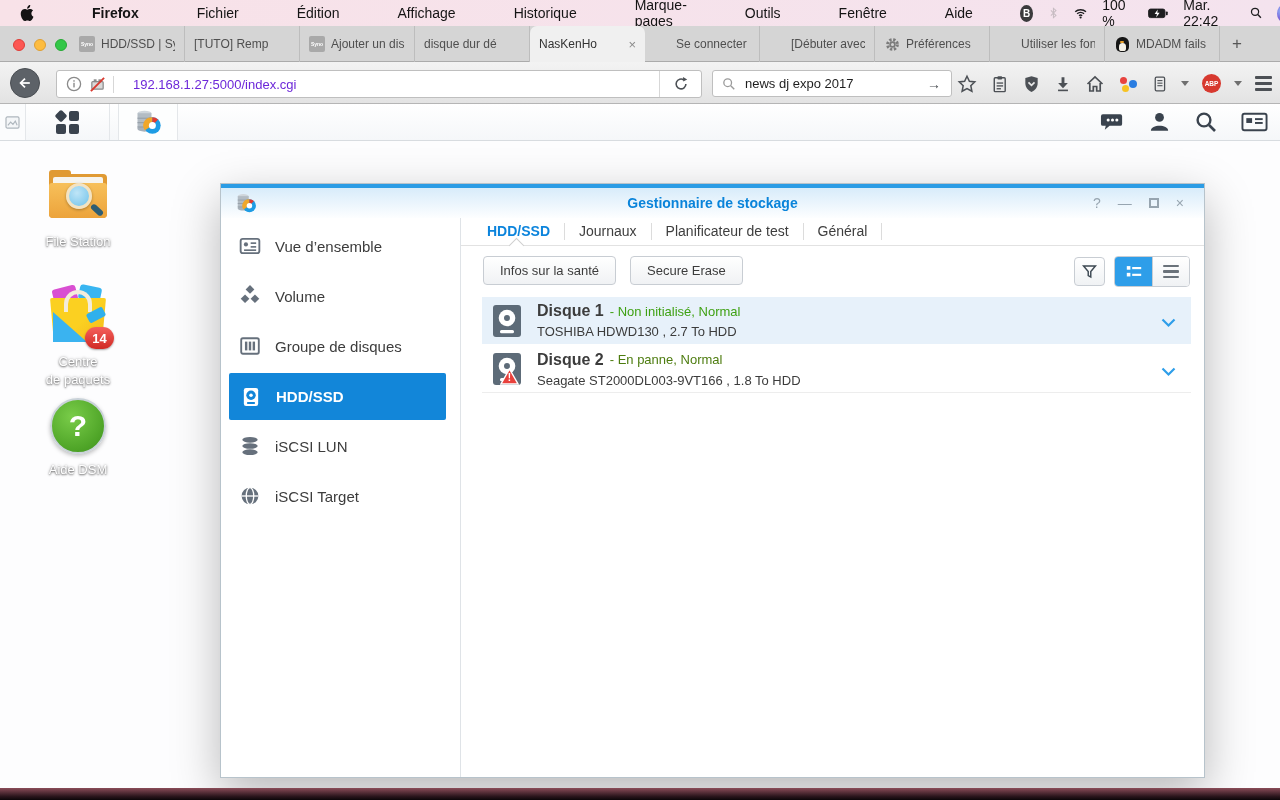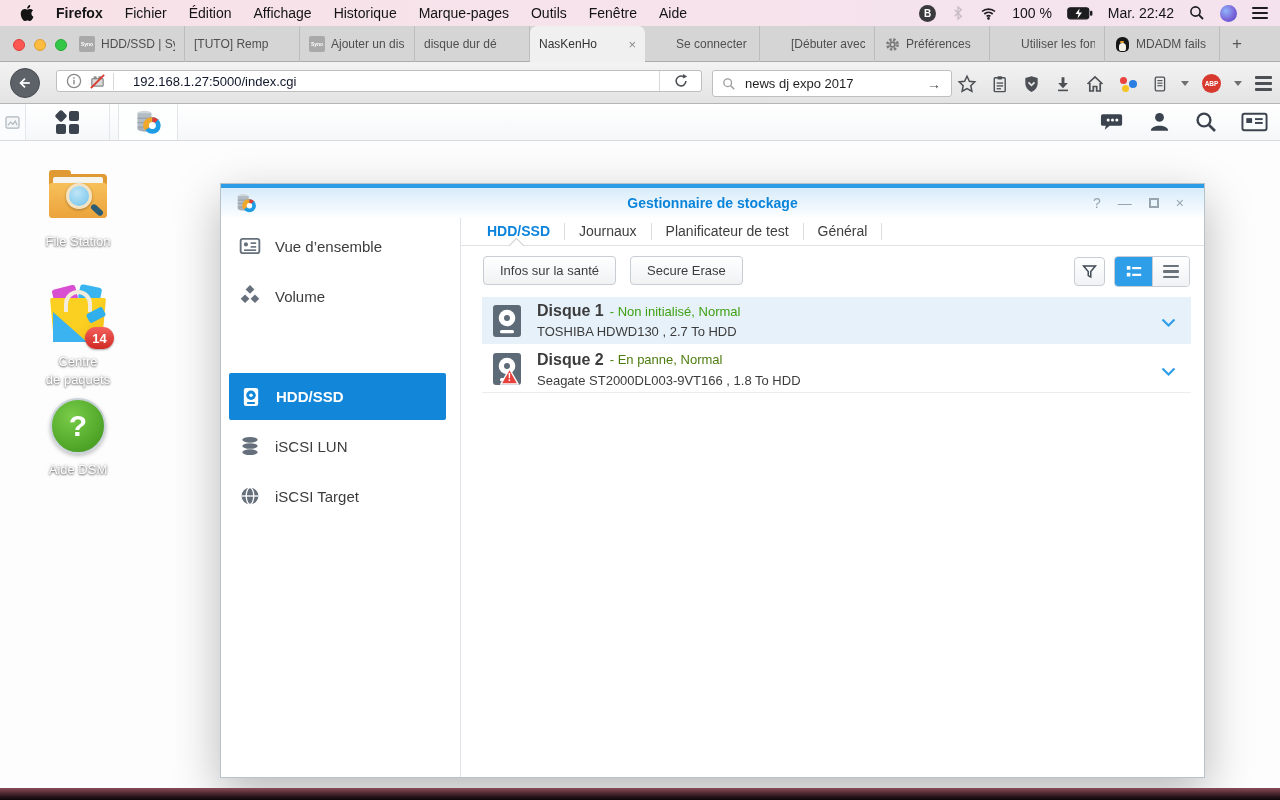--- a/index.html
+++ b/index.html
@@ -3,21 +3,21 @@
 <meta charset="utf-8">
 <style>
   * { margin:0; padding:0; box-sizing:border-box; }
   html,body { width:1280px; height:800px; }
   body { font-family:"Liberation Sans", sans-serif; background:#fff; }
   #root { position:relative; width:1280px; height:800px; overflow:hidden; background:#fff; }
 
   
   .menubar { position:absolute; top:0; left:0; right:0; height:26px;
     background:linear-gradient(90deg,#f8e2e8,#f4e3ee); display:flex; align-items:center;
-    padding:0 12px; font-size:14px; color:#141414; }
+    padding:0 12px; font-size:14px; color:#141414;gap:36px; }
   .apple-wrap { margin:0 10px 0 8px; display:flex; align-items:center; }
   .mitem { padding:0 11px; cursor:default; }
   .mitem.bold { font-weight:bold; }
   .mb-status { margin-left:auto; display:flex; align-items:center; gap:15px; }
   .b-badge { width:17px; height:17px; border-radius:50%; background:#3a3a3c; color:#fff;
     font-size:10px; font-weight:bold; display:flex; align-items:center; justify-content:center; }
   .mb-text { font-size:14px; color:#141414; }
   .siri { width:17px; height:17px; border-radius:50%;
     background:radial-gradient(circle at 35% 35%, #8fb6f9, #7a5fd8 60%, #2f4fb8); }
   .mb-bars { display:flex; flex-direction:column; gap:3px; }
@@ -44,22 +44,22 @@
   .newtab { width:34px; display:flex; align-items:center; justify-content:center; font-size:17px; color:#565656; }
   .tux { position:relative; width:13px; height:15px; background:#161616; border-radius:6px 6px 5px 5px; }
   .tux:before { content:""; position:absolute; left:3px; top:6px; width:7px; height:8px; background:#f4f0e6; border-radius:4px 4px 3px 3px; }
   .tux:after { content:""; position:absolute; left:4.5px; top:4px; width:4px; height:2.5px; background:#e8a02c; border-radius:2px; }
 
   
   .navbar { position:absolute; top:62px; left:0; right:0; height:42px;
     background:linear-gradient(#f3f3f3,#e3e3e3); border-bottom:1px solid #b5b5b5; }
   .backbtn { position:absolute; left:10px; top:6px; width:30px; height:30px; border-radius:50%;
     background:#5d6268; border:1px solid #4a4e53; display:flex; align-items:center; justify-content:center; }
-  .urlbar { position:absolute; left:56px; top:8px; width:646px; height:22px; background:#fff;
-    border:1px solid #bfbfbf; border-radius:3px; display:flex; align-items:center; font-size:13px; color:#0f172a;justify-content:space-between; }
+  .urlbar { position:absolute; left:56px; top:8px; width:646px; height:28px; background:#fff;
+    border:1px solid #bfbfbf; border-radius:3px; display:flex; align-items:center; font-size:13px; color:#6d28d9;justify-content:space-between; }
   .url-icons { display:flex; align-items:center; gap:7px; padding:0 9px; }
   .url-sep { width:1px; height:17px; background:#d7d7d7; }
   .url-text { padding-left:10px; flex:1; overflow:hidden; white-space:nowrap; }
   .reload-seg { width:42px; height:100%; border-left:1px solid #d7d7d7; display:flex; align-items:center; justify-content:center; }
   .searchbar { position:absolute; left:712px; top:8px; width:240px; height:27px; background:#fff;
     border:1px solid #bfbfbf; border-radius:3px; display:flex; align-items:center; font-size:13px; color:#1e1e1e; }
   .search-text { flex:1; overflow:hidden; white-space:nowrap; }
   .search-go { padding:0 10px; color:#4c5055; font-size:14px; }
   .navicons { position:absolute; right:8px; top:8px; height:27px; display:flex; align-items:center; gap:13px; }
   .abp { width:19px; height:19px; border-radius:50%; background:#d7392f; color:#fff; font-size:6.5px;
@@ -516,20 +516,29 @@
           <div class="side-item" style="top:3px">
             <svg width="22" height="22" viewBox="0 0 20 20">
                 <rect x="1.5" y="3.5" width="17" height="13" rx="2" stroke="currentColor" stroke-width="1.7" fill="none"></rect>
                 <circle cx="6.3" cy="8.6" r="1.9" fill="currentColor"></circle>
                 <line x1="10.6" y1="7.4" x2="15.6" y2="7.4" stroke="currentColor" stroke-width="1.5"></line>
                 <line x1="10.6" y1="10.8" x2="15.6" y2="10.8" stroke="currentColor" stroke-width="1.5"></line>
                 <line x1="4.6" y1="13.8" x2="15.6" y2="13.8" stroke="currentColor" stroke-width="1.5"></line>
               </svg>
             <span>Vue d’ensemble</span>
           </div>
+          <div class="side-item" style="top:103px">
+            <svg width="22" height="22" viewBox="0 0 20 20">
+                <rect x="2" y="3" width="16" height="14" rx="1.5" stroke="currentColor" stroke-width="1.7" fill="none"></rect>
+                <rect x="5.4" y="6" width="2.2" height="8" fill="currentColor"></rect>
+                <rect x="8.9" y="6" width="2.2" height="8" fill="currentColor"></rect>
+                <rect x="12.4" y="6" width="2.2" height="8" fill="currentColor"></rect>
+              </svg>
+            <span>Groupe de disques</span>
+          </div>
           <div class="side-item active" style="top:155px">
             <svg width="22" height="22" viewBox="0 0 20 20">
                 <rect x="3.5" y="1.8" width="13" height="16.4" rx="2" fill="currentColor"></rect>
                 <circle class="hole" cx="10" cy="8.4" r="4.3"></circle>
                 <circle cx="10" cy="8.4" r="1.6" fill="currentColor"></circle>
                 <rect class="hole" x="6.3" y="14.6" width="7.4" height="1.7" rx="0.8"></rect>
               </svg>
             <span>HDD/SSD</span>
           </div>
           <div class="side-item" style="top:253px">

